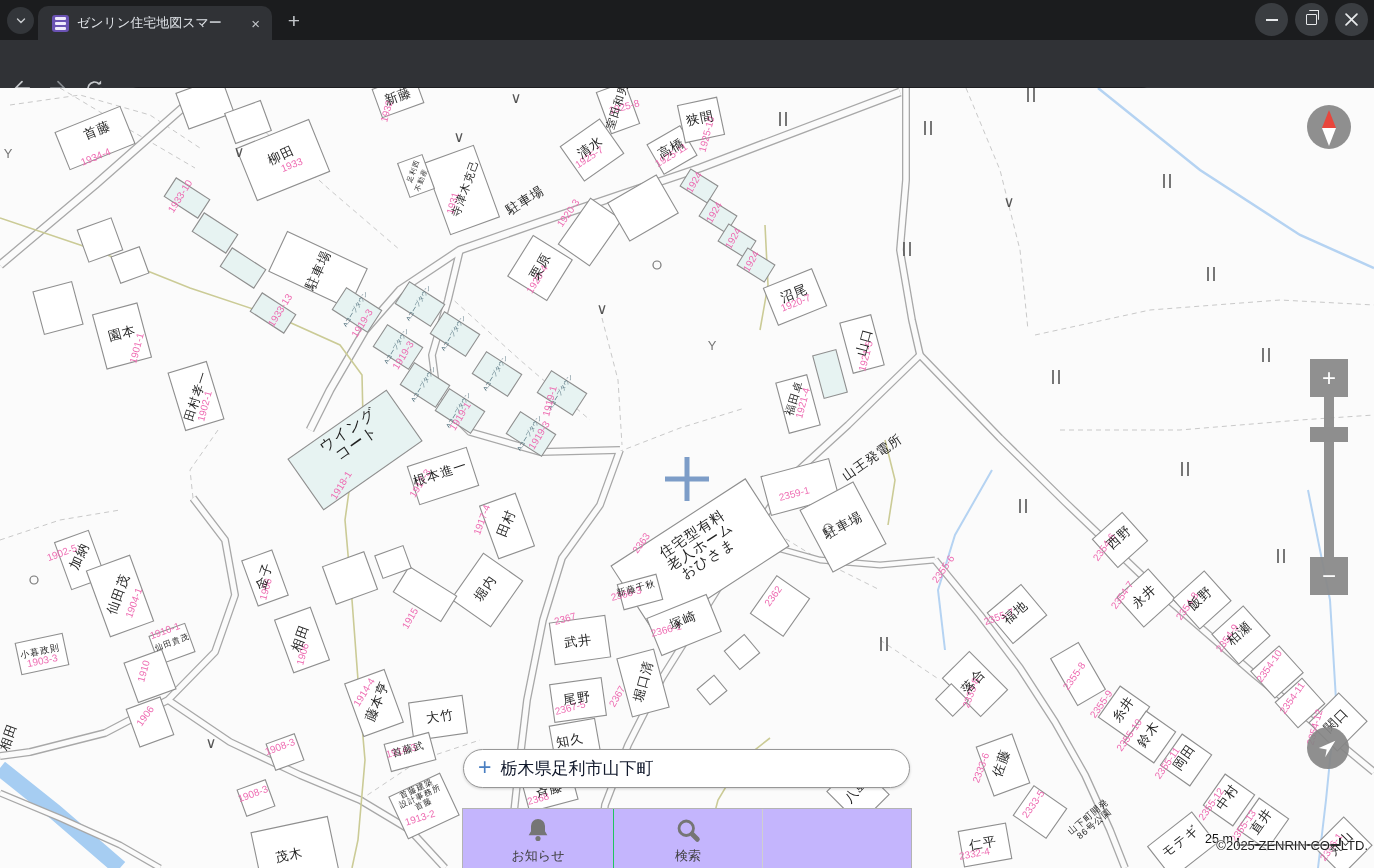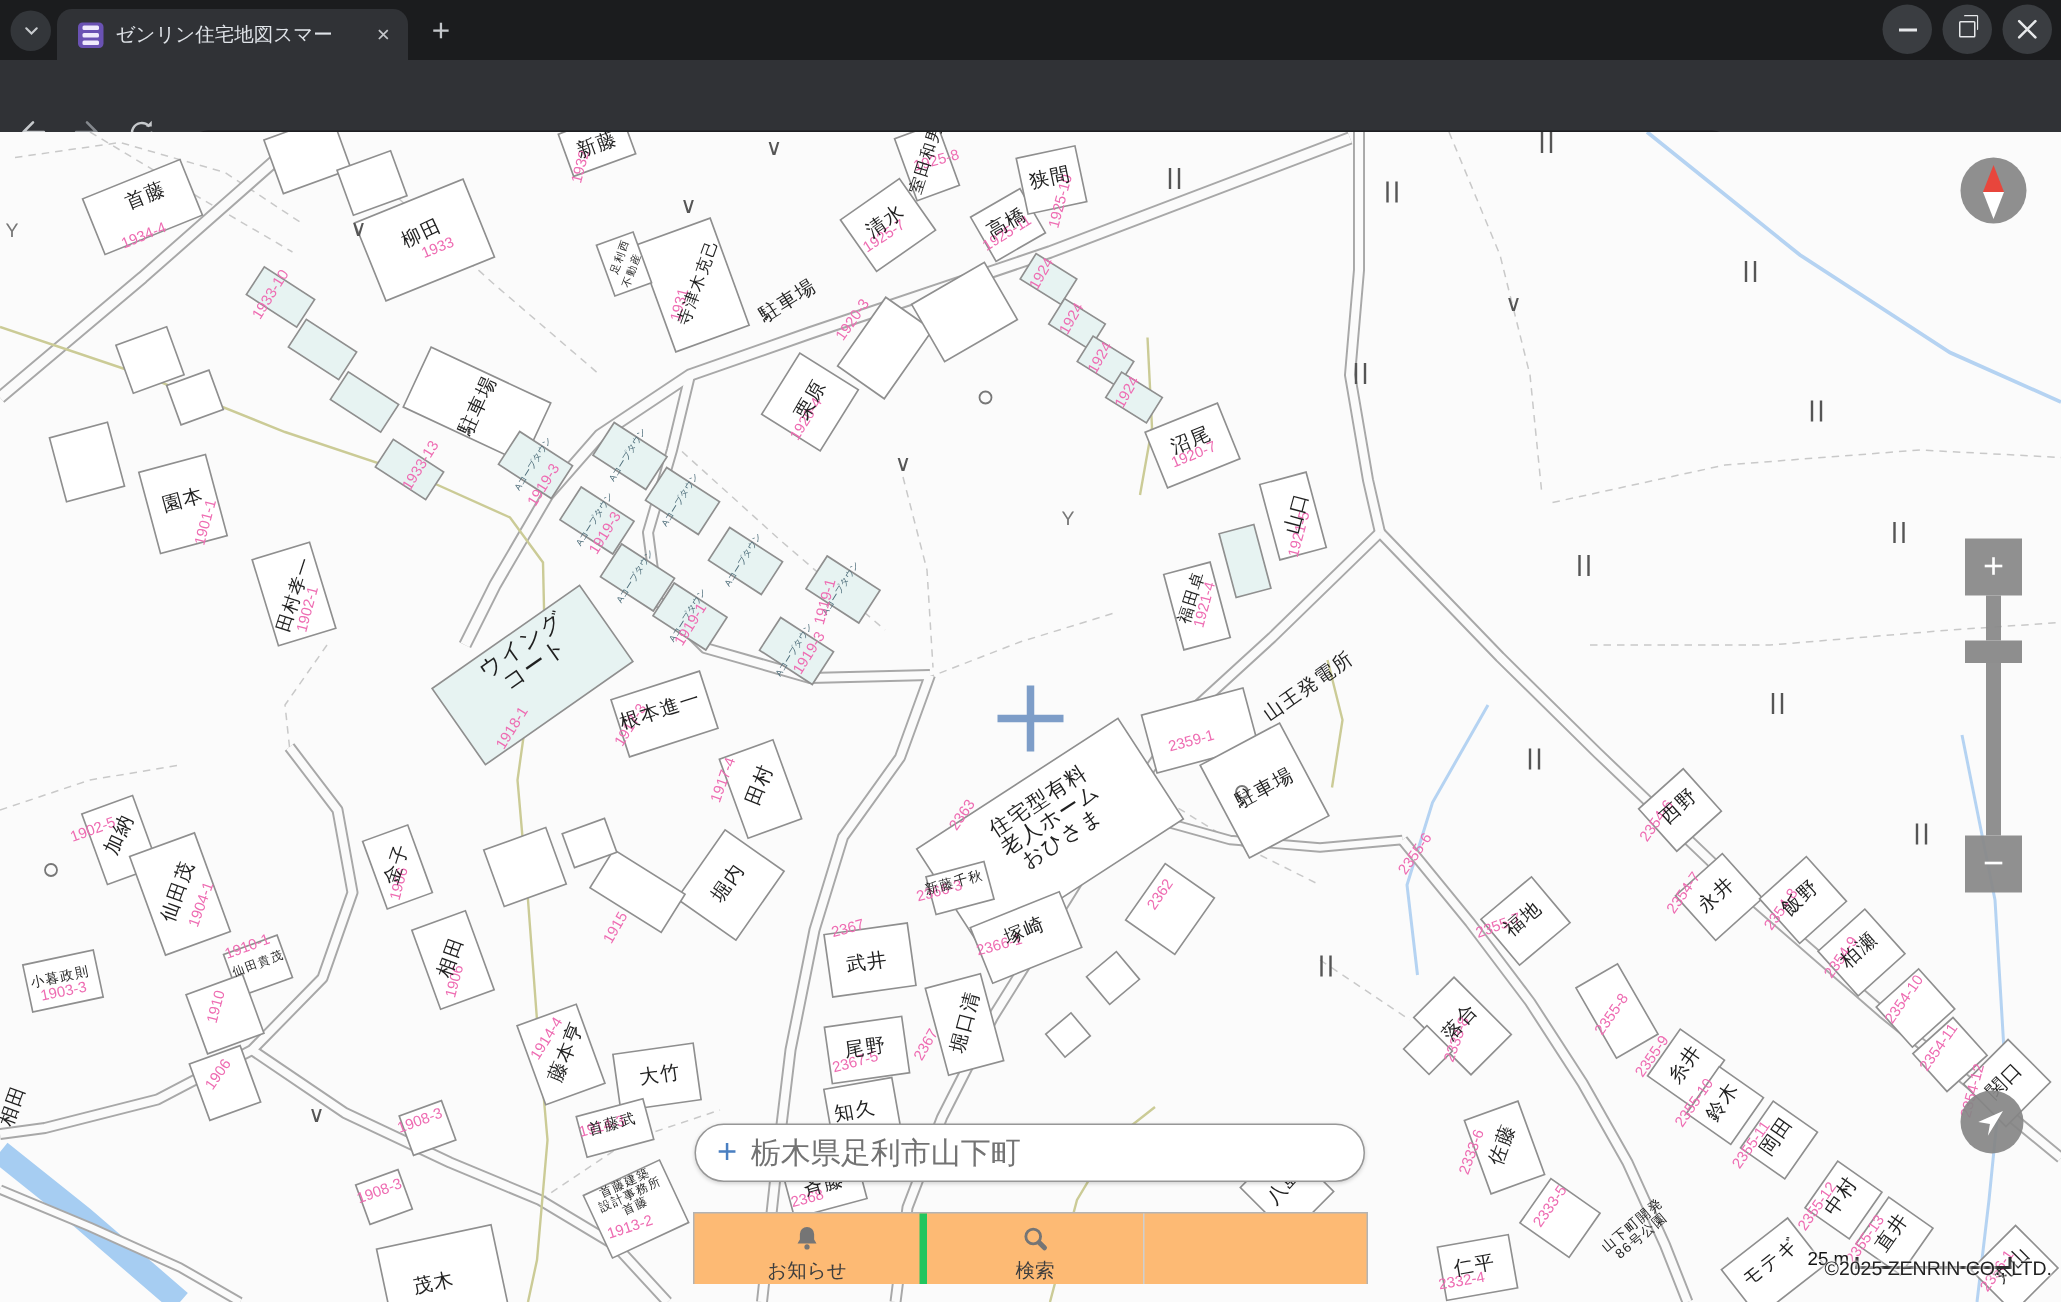--- a/index.html
+++ b/index.html
@@ -61,27 +61,27 @@
   .scaletext{font-size:12.5px;color:#111;margin-right:4px;line-height:1;margin-top:16px;}
   .scalebar{width:104px;height:8px;border-left:2px solid #2d2d2d;border-right:2px solid #2d2d2d;
     border-bottom:2px solid #2d2d2d;box-sizing:border-box;}
   .copyright{position:absolute;left:1150px;top:838px;width:218px;text-align:right;font-size:13px;color:#222;
     text-shadow:0 0 2px #fff,0 0 2px #fff,0 0 3px #fff;}
 
   .searchbar{position:absolute;left:463px;top:749px;width:447px;height:39px;background:#fff;
     border:1px solid #979797;border-radius:20px;box-sizing:border-box;display:flex;align-items:center;
     box-shadow:0 1px 3px rgba(0,0,0,.18);cursor:text;}
   .searchplus{color:#4a7fc1;font-size:23px;font-weight:300;margin:0 9px 2px 14px;line-height:1;}
-  .searchval{font-size:20px;color:#737373;}
-
-  .bottomnav{position:absolute;left:462px;top:808px;width:450px;height:48px;background:#fdba74;
+  .searchval{font-size:17px;color:#0f172a;}
+
+  .bottomnav{position:absolute;left:462px;top:808px;width:450px;height:60px;background:#c4b5fd;
     border:1px solid #b3b3b3;border-bottom:none;box-sizing:border-box;display:flex;}
   .navitem{width:150px;height:100%;display:flex;flex-direction:column;align-items:center;
     justify-content:flex-start;padding-top:7px;box-sizing:border-box;cursor:pointer;}
-  .navitem.mid{border-left:5px solid #22c55e;border-right:1px solid #cfcfcf;}
+  .navitem.mid{border-left:1px solid #22c55e;border-right:1px solid #cfcfcf;}
   .navlabel{font-size:13px;color:#3e3e3e;margin-top:3px;}
   .griddots{display:grid;grid-template-columns:repeat(3,8px);grid-template-rows:repeat(3,8px);gap:3px;margin-top:2px;}
   .griddots i{width:8px;height:8px;border-radius:50%;background:#757575;display:block;}
 </style>
 </head>
 <body>
 
 <div class="screen">
 
   <div class="tabstrip">

